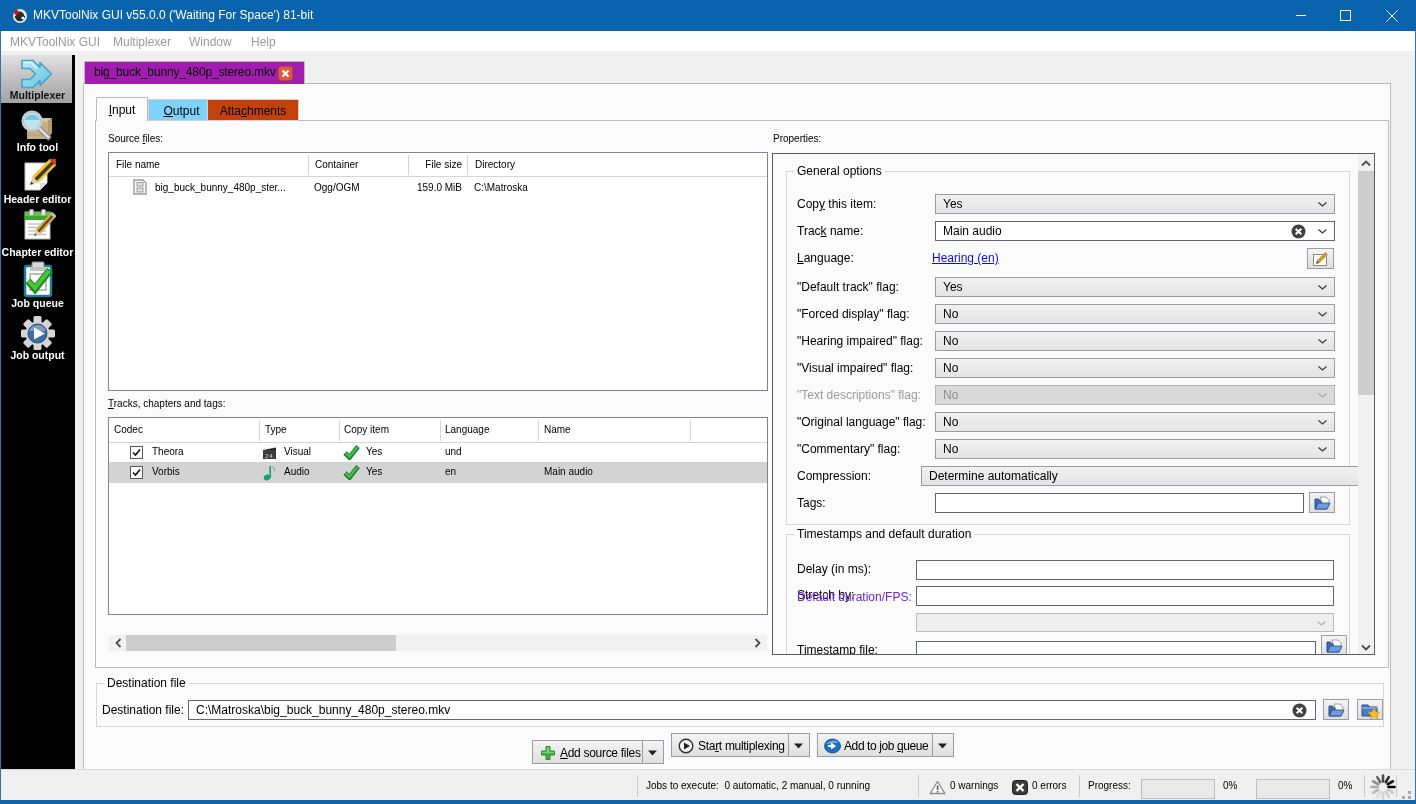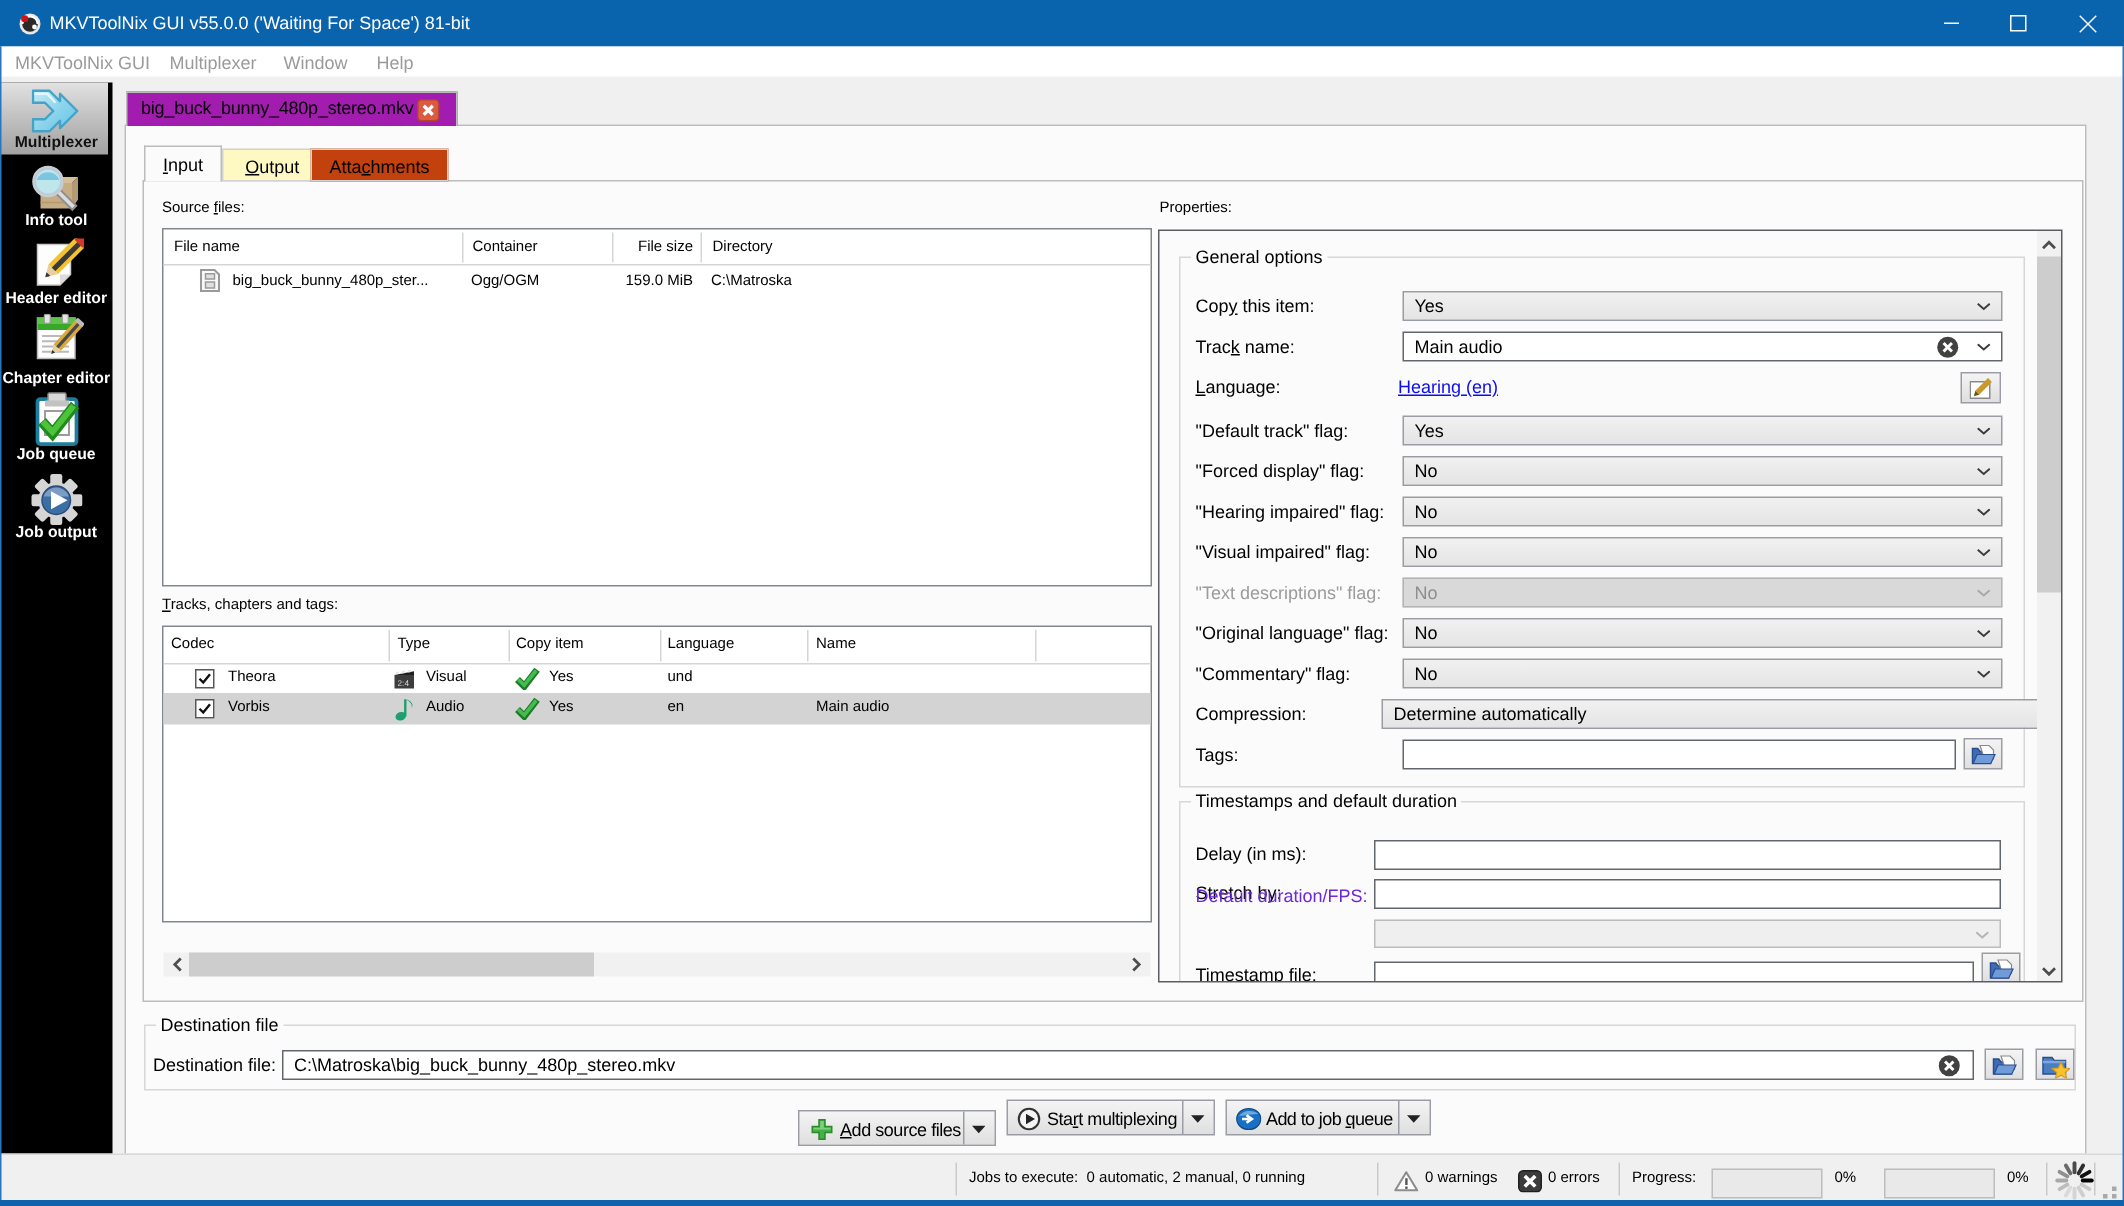--- a/index.html
+++ b/index.html
@@ -170,21 +170,21 @@
 
   <div class="abs" id="filepane"></div>
   <div class="abs" id="filetab">
     <div class="abs" style="left:9px;top:3px;font-size:12px;letter-spacing:-0.15px">big_buck_bunny_480p_stereo.mkv</div>
     <div class="abs" style="left:193px;top:4px;width:15px;height:15px;background:#dc5b40;border:1px solid #b2432c;border-radius:3px">
       <svg width="13" height="13" viewBox="0 0 13 13">
           <path d="M3.5,3.5 L9.5,9.5 M9.5,3.5 L3.5,9.5" stroke="#fff" stroke-width="2.2"></path>
         </svg>
     </div>
   </div>
-  <div class="abs tab" style="left:148px;top:99px;width:67px;height:22px;background:#fef9c3;border-color:#d2d2d2;line-height:22px;z-index:3"><u>O</u>utput</div>
+  <div class="abs tab" style="left:148px;top:99px;width:67px;height:22px;background:#7dd3fc;border-color:#d2d2d2;line-height:22px;z-index:3"><u>O</u>utput</div>
   <div class="abs tab" style="left:207px;top:99px;width:92px;height:22px;background:#c2410c;border-color:#d2d2d2;line-height:22px;z-index:3">Atta<u>c</u>hments</div>
   <div class="abs tab" style="left:96px;top:97px;width:52px;height:24px;background:#fbfbfb;border-color:#bcbcbc;border-bottom:none;line-height:24px;z-index:6"><u>I</u>nput</div>
   <div class="abs" id="innerpane">
 
     <div class="t12" style="left:12px;top:12px"><span>Source <u>f</u>iles:</span></div>
 
     <div class="tbl" style="left:12px;top:31px;width:660px;height:239px">
       <div class="t12" style="left:7px;top:6px">File name</div>
       <div class="t12" style="left:206px;top:6px">Container</div>
       <div class="t12" style="left:300px;top:6px;width:53px;text-align:right">File size</div>

